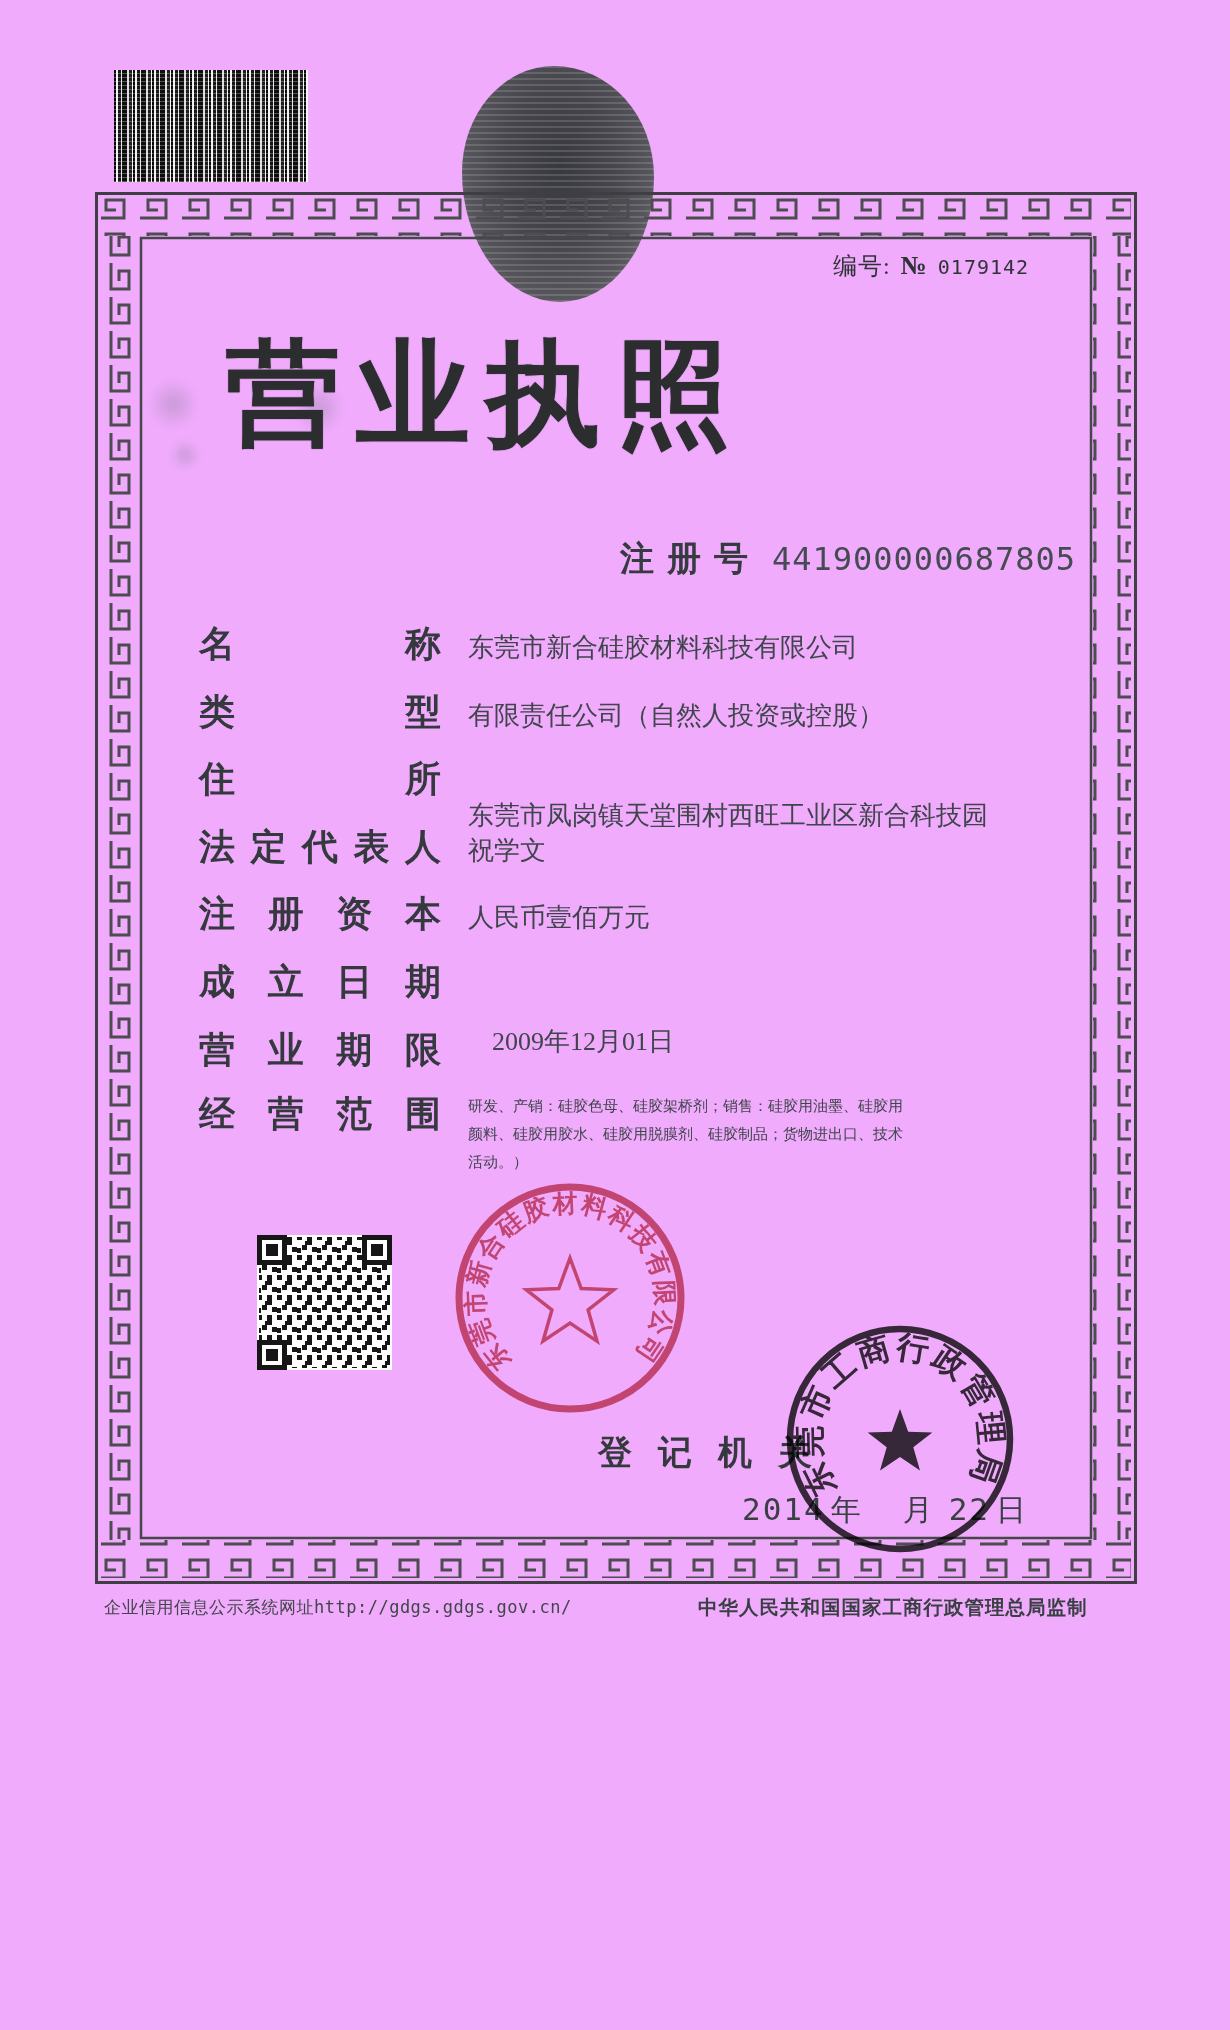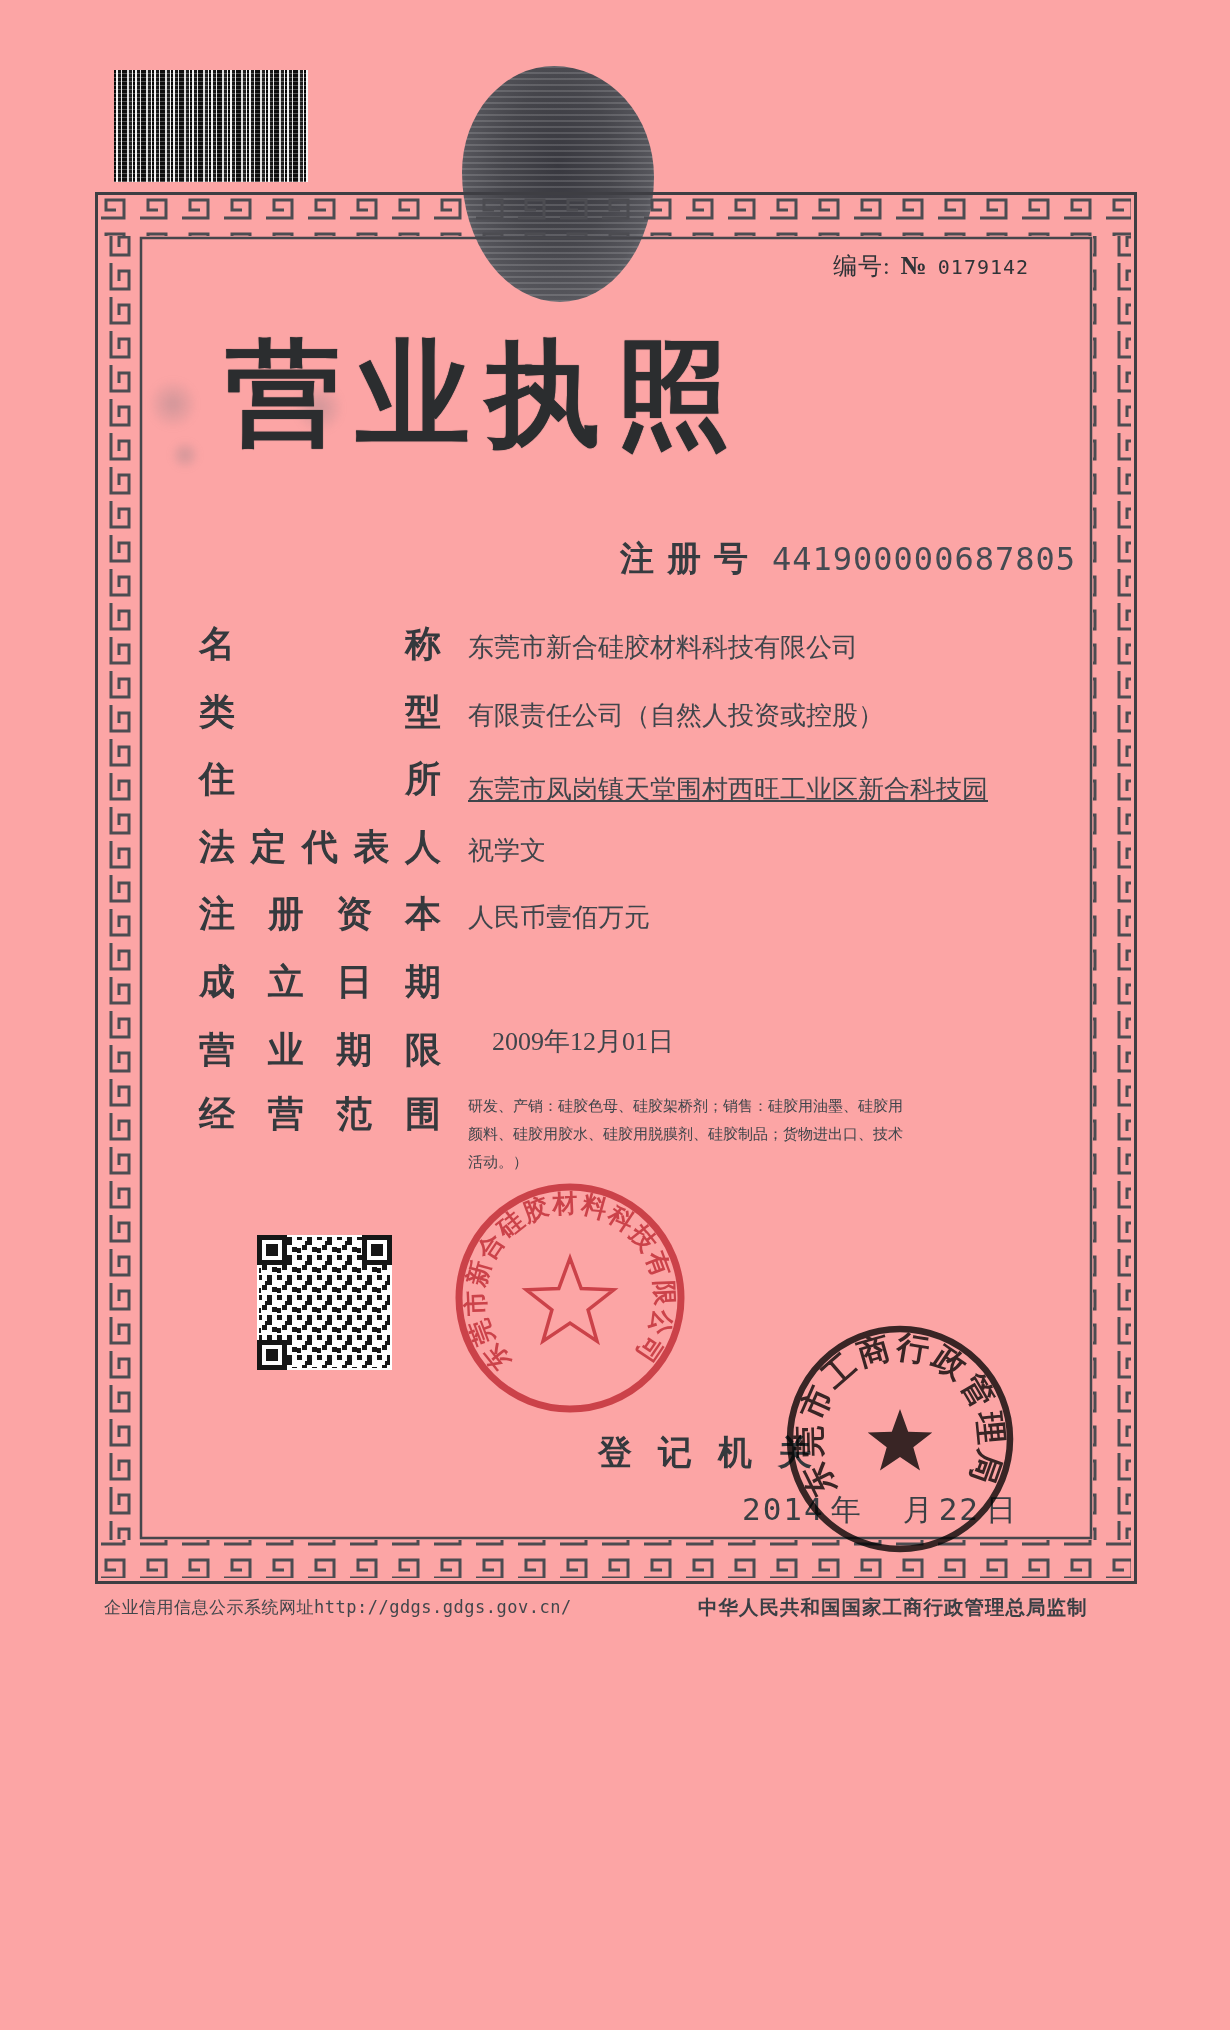--- a/index.html
+++ b/index.html
@@ -1,16 +1,16 @@
 <!DOCTYPE html>
 <html><head>
 <meta charset="utf-8">
 <style>
   html,body{margin:0;padding:0;background:#e8e8e8;}
-  .page{position:relative;width:1230px;height:2030px;background:#fca5a5;overflow:hidden;
+  .page{position:relative;width:1230px;height:2030px;background:#f0abfc;overflow:hidden;
         font-family:"Liberation Serif", serif;color:#3d4246;}
   .abs{position:absolute;}
 
   
   .barcode{left:114px;top:70px;width:194px;height:112px;
     background:
       repeating-linear-gradient(0deg, rgba(255,255,255,.28) 0 1px, rgba(0,0,0,0) 1px 4px),
       repeating-linear-gradient(90deg,#0e0e0e 0 2px,#ececec 2px 4px,#1c1c1c 4px 7px,#e2e2e2 7px 8px,#131313 8px 13px,#d8d8d8 13px 15px,#242424 15px 18px,#f0f0f0 18px 19px);
     filter:blur(.4px) contrast(1.05);}
   .emblem{left:462px;top:66px;width:192px;height:236px;
@@ -112,21 +112,21 @@
   <div class="abs row-label spread" style="top:688px;">
       <span>类</span>
       <span>型</span>
     </div>
   <div class="abs row-value" style="top:698px;">有限责任公司（自然人投资或控股）</div>
 
   <div class="abs row-label spread" style="top:755px;">
       <span>住</span>
       <span>所</span>
     </div>
-  <div class="abs row-value" style="top:772px;text-decoration:underline;">东莞市凤岗镇天堂围村西旺工业区新合科技园</div>
+  <div class="abs row-value" style="top:798px;">东莞市凤岗镇天堂围村西旺工业区新合科技园</div>
 
   <div class="abs row-label spread" style="top:823px;">
       <span>法</span>
       <span>定</span>
       <span>代</span>
       <span>表</span>
       <span>人</span>
     </div>
   <div class="abs row-value" style="top:833px;">祝学文</div>
 
@@ -207,21 +207,21 @@
       <span>记</span>
       <span>机</span>
       <span>关</span>
     </div>
 
   <div class="abs dateline">
     <span class="yr">2014</span>
     <span>年</span>
     <span class="gap"></span>
     <span>月</span>
-    <span class="yr" style="">22</span>
+    <span class="yr" style="margin-left:10px">22</span>
     <span>日</span>
   </div>
 
   <svg class="abs stamp-black" width="234" height="234" viewBox="0 0 234 234">
     <defs>
       <path id="arcB" d="M 56 168 A 80 80 0 1 1 178 168" fill="none"></path>
     </defs>
     <circle cx="117" cy="117" r="110" fill="none" stroke="#232323" stroke-width="6.5"></circle>
     <text font-size="32" font-weight="bold" fill="#232323" letter-spacing="3" font-family="Liberation Serif, serif">
       <textPath href="#arcB" startOffset="2">东莞市工商行政管理局</textPath>

